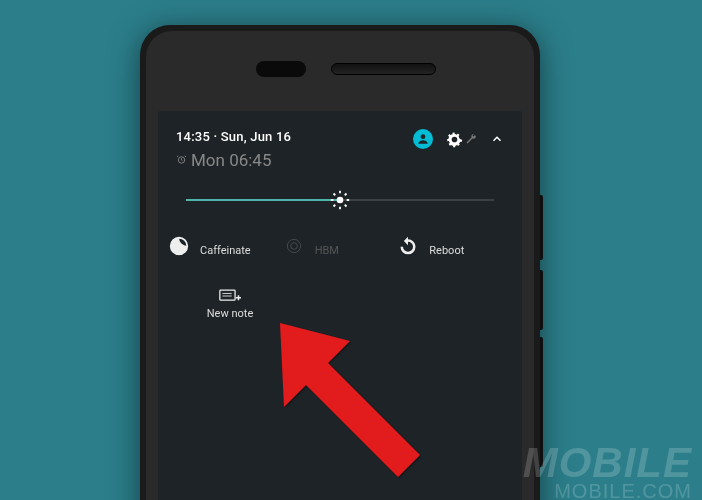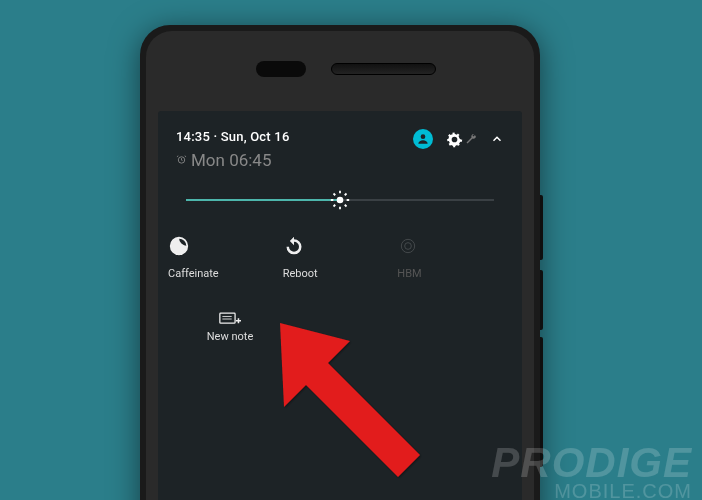--- a/index.html
+++ b/index.html
@@ -119,22 +119,22 @@
     height: 20px;
   }
   .tiles {
     display: grid;
     grid-template-columns: 1fr 1fr 1fr;
     padding: 22px 10px 0 10px;
     row-gap: 26px;
   }
   .tile {
     display: flex;
-    flex-direction: column;
-    align-items: flex-start;
+    flex-direction: row;
+    align-items: flex-end;
     gap: 10px;
   }
   .tile-icon {
     width: 22px;
     height: 22px;
     display: flex;
     align-items: center;
     justify-content: center;
   }
   .tile-label {
@@ -188,21 +188,21 @@
   <div class="side-button sb2"></div>
   <div class="side-button sb3"></div>
   <div class="phone-inner">
     <div class="sensor"></div>
     <div class="speaker"></div>
 
     <div class="screen">
 
       <div class="status-row">
         <div class="status-left">
-          <div class="status-time">14:35 · Sun, Oct 16</div>
+          <div class="status-time">14:35 · Sun, Jun 16</div>
           <div class="status-alarm">
             <svg width="11" height="11" viewBox="0 0 24 24">
               <circle cx="12" cy="13" r="7" fill="none" stroke="#888" stroke-width="2"></circle>
               <path d="M12 9v4l2 2" stroke="#888" stroke-width="2" fill="none"></path>
               <path d="M5 4l-3 2 M19 4l3 2" stroke="#888" stroke-width="2"></path>
             </svg>
             <span>Mon 06:45</span>
           </div>
         </div>
         <div class="status-right">
@@ -251,36 +251,36 @@
       <div class="tiles">
         <div class="tile">
           <div class="tile-icon">
             <svg width="22" height="22" viewBox="0 0 24 24">
               <circle cx="12" cy="12" r="9" fill="none" stroke="#eee" stroke-width="2"></circle>
               <path d="M12 3a9 9 0 009 9 9 9 0 01-9 9 9 9 0 010-18z" fill="#eee"></path>
             </svg>
           </div>
           <span class="tile-label">Caffeinate</span>
         </div>
-        <div class="tile">
-          <div class="tile-icon">
-            <svg width="20" height="20" viewBox="0 0 24 24">
-              <path d="M12 4V1L7 6l5 5V7a6 6 0 11-6 6H3a9 9 0 109-9z" fill="#eee"></path>
-            </svg>
-          </div>
-          <span class="tile-label">Reboot</span>
-        </div>
         <div class="tile disabled">
           <div class="tile-icon">
             <svg width="20" height="20" viewBox="0 0 24 24">
               <circle cx="12" cy="12" r="8" fill="none" stroke="#4a4f52" stroke-width="1"></circle>
               <circle cx="12" cy="12" r="4" fill="none" stroke="#4a4f52" stroke-width="1"></circle>
             </svg>
           </div>
           <span class="tile-label">HBM</span>
+        </div>
+        <div class="tile">
+          <div class="tile-icon">
+            <svg width="20" height="20" viewBox="0 0 24 24">
+              <path d="M12 4V1L7 6l5 5V7a6 6 0 11-6 6H3a9 9 0 109-9z" fill="#eee"></path>
+            </svg>
+          </div>
+          <span class="tile-label">Reboot</span>
         </div>
       </div>
 
       <div class="tile-row2">
         <div class="tile2">
           <div class="tile-icon">
             <svg width="22" height="18" viewBox="0 0 26 20">
               <rect x="1" y="3" width="18" height="12" rx="1" fill="none" stroke="#eee" stroke-width="1.5"></rect>
               <line x1="4" y1="7" x2="15" y2="7" stroke="#eee"></line>
               <line x1="4" y1="10" x2="15" y2="10" stroke="#eee"></line>
@@ -300,15 +300,15 @@
     <filter id="sh">
         <feDropShadow dx="1" dy="1" stdDeviation="1" flood-opacity="0.4"></feDropShadow>
       </filter>
   </defs>
   <g filter="url(#sh)">
     <polygon points="0,0 70,18 48,40 140,132 118,154 26,62 4,84" fill="#e21b1b"></polygon>
   </g>
 </svg>
 
 <div class="watermark">
-  <div class="wm1">PRODIGE</div>
+  <div class="wm1">MOBILE</div>
   <div class="wm2">MOBILE.COM</div>
 </div>
 
 </body></html>

